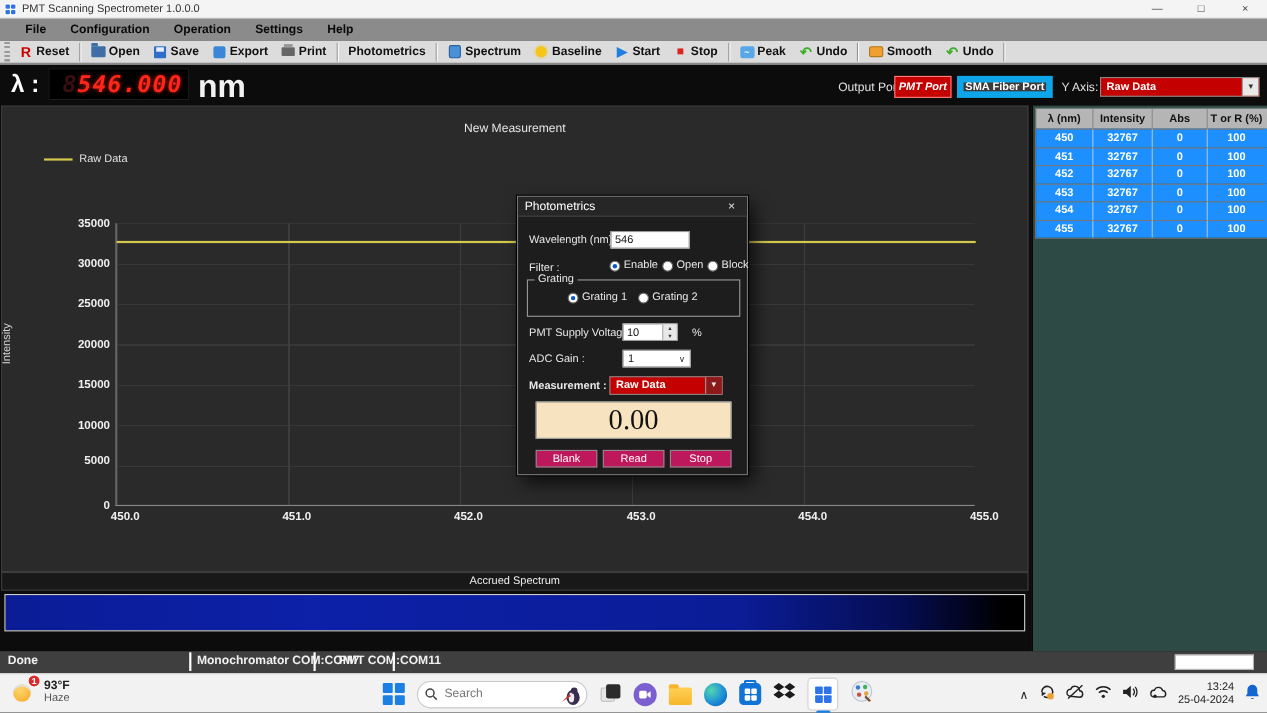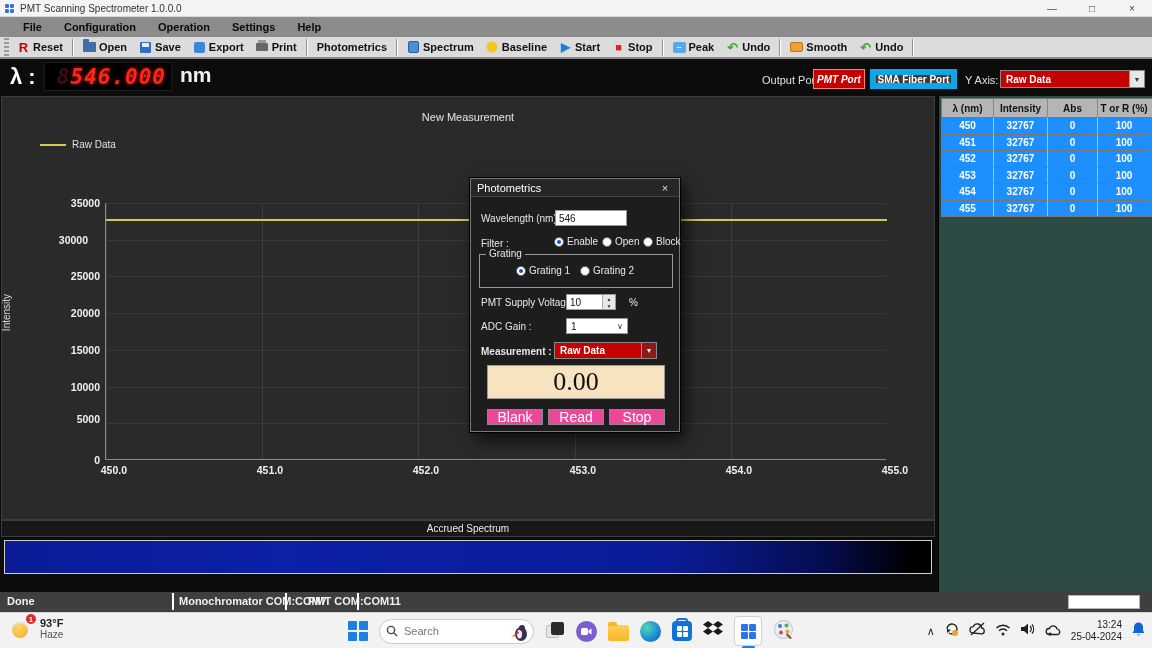--- a/index.html
+++ b/index.html
@@ -53,21 +53,21 @@
   
   .main { top:59px; left:0; width:1152px; height:553px; background:#0c0c0c; }
 
   
   .lam-label { left:10px; top:5px; font-size:22px; color:#fff; font-weight:700; }
   .segbox { left:44px; top:3px; width:128px; height:29px; background:#000; border:1px solid #1c1c1c;
             display:flex; align-items:center; justify-content:flex-end; padding:0 5px; overflow:hidden; }
   .segtext { font-family:"DejaVu Sans Mono",monospace; font-weight:700; font-style:italic; font-size:21px; letter-spacing:1px; }
   .seg-ghost { color:#3c0f0f; }
   .seg-value { color:#ff2518; text-shadow:0 0 4px rgba(255,40,20,.7); }
-  .nm-label { left:180px; top:4px; font-size:21px; font-weight:700; color:#f2f2f2; }
+  .nm-label { left:180px; top:4px; font-size:29px; font-weight:700; color:#f2f2f2; }
 
   .hdr-label { font-size:11px; color:#e0e0e0; }
   .btn-red { background:#c40000; border:1px solid #ff8080; color:#fff; font-size:10px; font-weight:700;
              display:flex; align-items:center; justify-content:center;font-style:italic; }
   .btn-dark { background:#3a3a3a; border:6px solid #0ea5e9; color:#fff; font-size:10px; font-weight:700;
               display:flex; align-items:center; justify-content:center; }
   .ddl-red { background:#c40000; border:1px solid #888; color:#fff; font-size:10px; font-weight:700;
              display:flex; align-items:center; }
   .ddl-red .val { flex:1; padding-left:5px; }
   .ddl-arrowbox { width:15px; height:100%; background:#e8e8e8; color:#333; font-size:7px;
@@ -134,22 +134,22 @@
              display:flex; }
   .spinner .sval { flex:1; font-size:10px; color:#111; padding-left:3px; display:flex; align-items:center; }
   .spincol { width:13px; border-left:1px solid #aaa; display:flex; flex-direction:column; background:#e8e8e8; }
   .spincol span { flex:1; font-size:5px; color:#333; display:flex; align-items:center; justify-content:center; }
   .selectbox { background:#fff; border:1px solid #999; display:flex; align-items:center; }
   .selectbox .val { flex:1; font-size:10px; color:#111; padding-left:4px; }
   .selectbox .chev { width:14px; font-size:8px; color:#333; text-align:center; }
   .reading { left:16px; top:186px; width:178px; height:34px; background:#f7e3c0; border:1px solid #999;
              display:flex; align-items:center; justify-content:center;
              font-family:"Liberation Serif",serif; font-size:26px; color:#111; }
-  .dlg-btn { top:230px; width:56px; height:16px; background:#ec4899; border:1px solid #8a8a8a; color:#fff;
-             font-size:14px; display:flex; align-items:center; justify-content:center; }
+  .dlg-btn { top:230px; width:56px; height:16px; background:#be185d; border:1px solid #8a8a8a; color:#fff;
+             font-size:10px; display:flex; align-items:center; justify-content:center; }
 
   
   .taskbar { top:612px; left:0; width:1152px; height:36px; background:#f2f2f2; border-top:1px solid #d5d5d5; }
   .weather { left:10px; top:4px; display:flex; align-items:center; gap:6px; }
   .sun { width:24px; height:24px; position:relative; }
   .sun .core { position:absolute; left:2px; top:5px; width:16px; height:16px; border-radius:50%;
                background:radial-gradient(circle at 40% 35%, #ffd76a, #f5a623); box-shadow:0 2px 0 #e0e0e0 inset; }
   .badge { position:absolute; right:-3px; top:-4px; width:12px; height:12px; border-radius:50%;
            background:#d92b2b; color:#fff; font-size:8px; font-weight:700; display:flex; align-items:center;
            justify-content:center; border:1px solid #fff; }
@@ -318,21 +318,21 @@
     <div class="abs chartpanel">
       <div class="abs chart-title">New Measurement</div>
       <div class="abs legend">
         <span class="legend-line" style="background:#d4c84e;"></span>
         <span class="legend-text">Raw Data</span>
       </div>
       <div class="abs plot">
         <div class="abs dataline" style="top:16px;background:#d4c84e;"></div>
       </div>
       <span class="abs ytick" style="left:36px;top:100px;">35000</span>
-      <span class="abs ytick" style="left:24px;top:137px;">30000</span>
+      <span class="abs ytick" style="left:36px;top:137px;">30000</span>
       <span class="abs ytick" style="left:36px;top:173px;">25000</span>
       <span class="abs ytick" style="left:36px;top:210px;">20000</span>
       <span class="abs ytick" style="left:36px;top:247px;">15000</span>
       <span class="abs ytick" style="left:36px;top:284px;">10000</span>
       <span class="abs ytick" style="left:36px;top:316px;">5000</span>
       <span class="abs ytick" style="left:36px;top:357px;">0</span>
       <span class="abs xtick" style="left:81px;top:367px;">450.0</span>
       <span class="abs xtick" style="left:237px;top:367px;">451.0</span>
       <span class="abs xtick" style="left:393px;top:367px;">452.0</span>
       <span class="abs xtick" style="left:550px;top:367px;">453.0</span>

